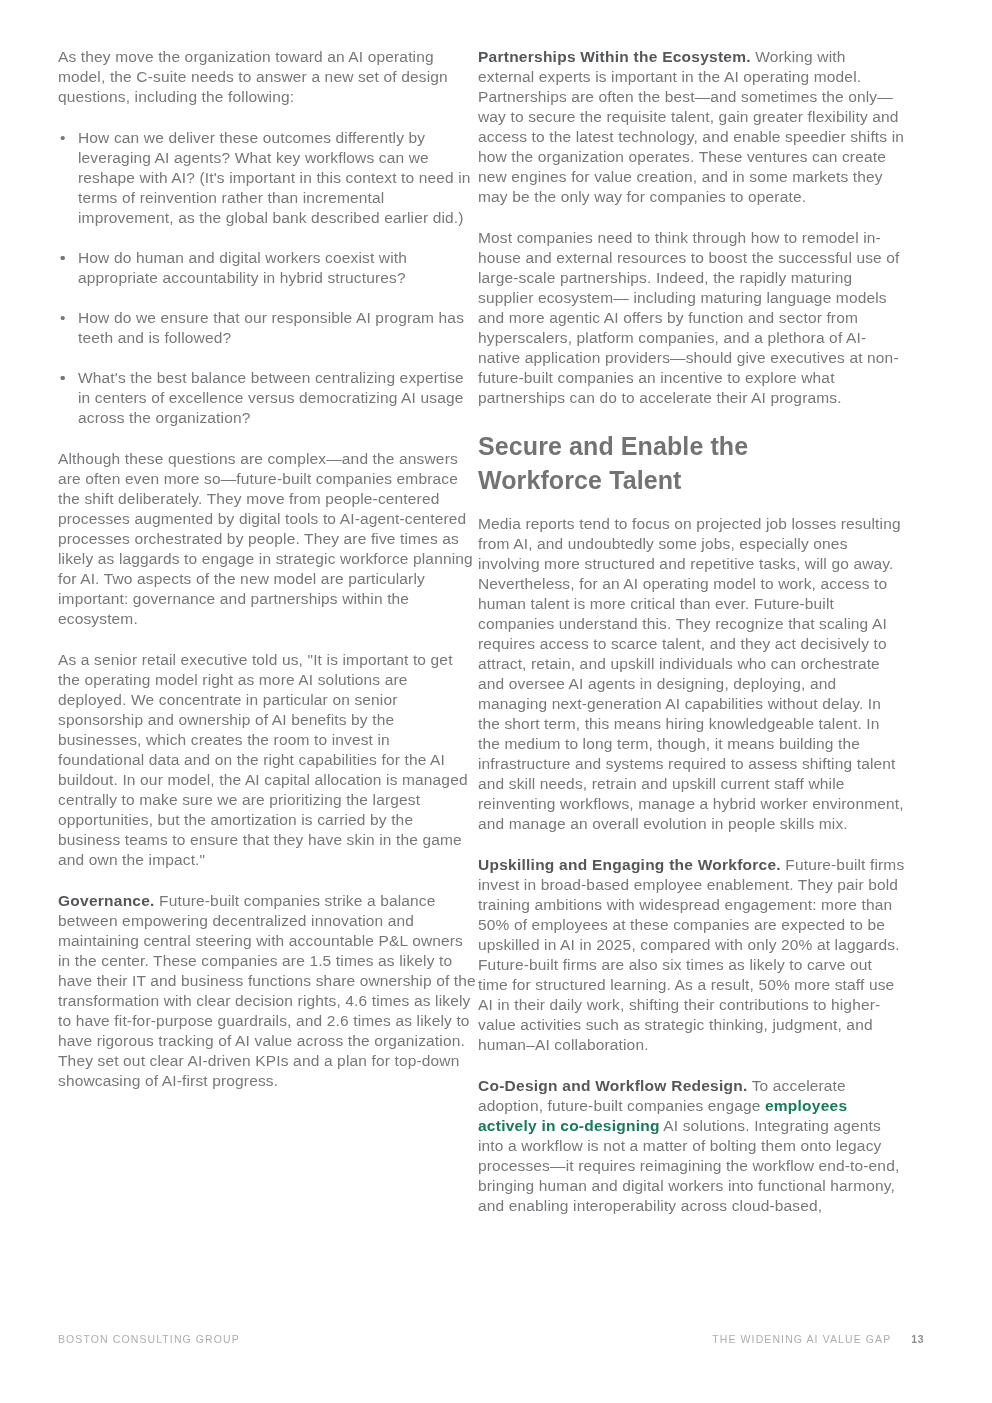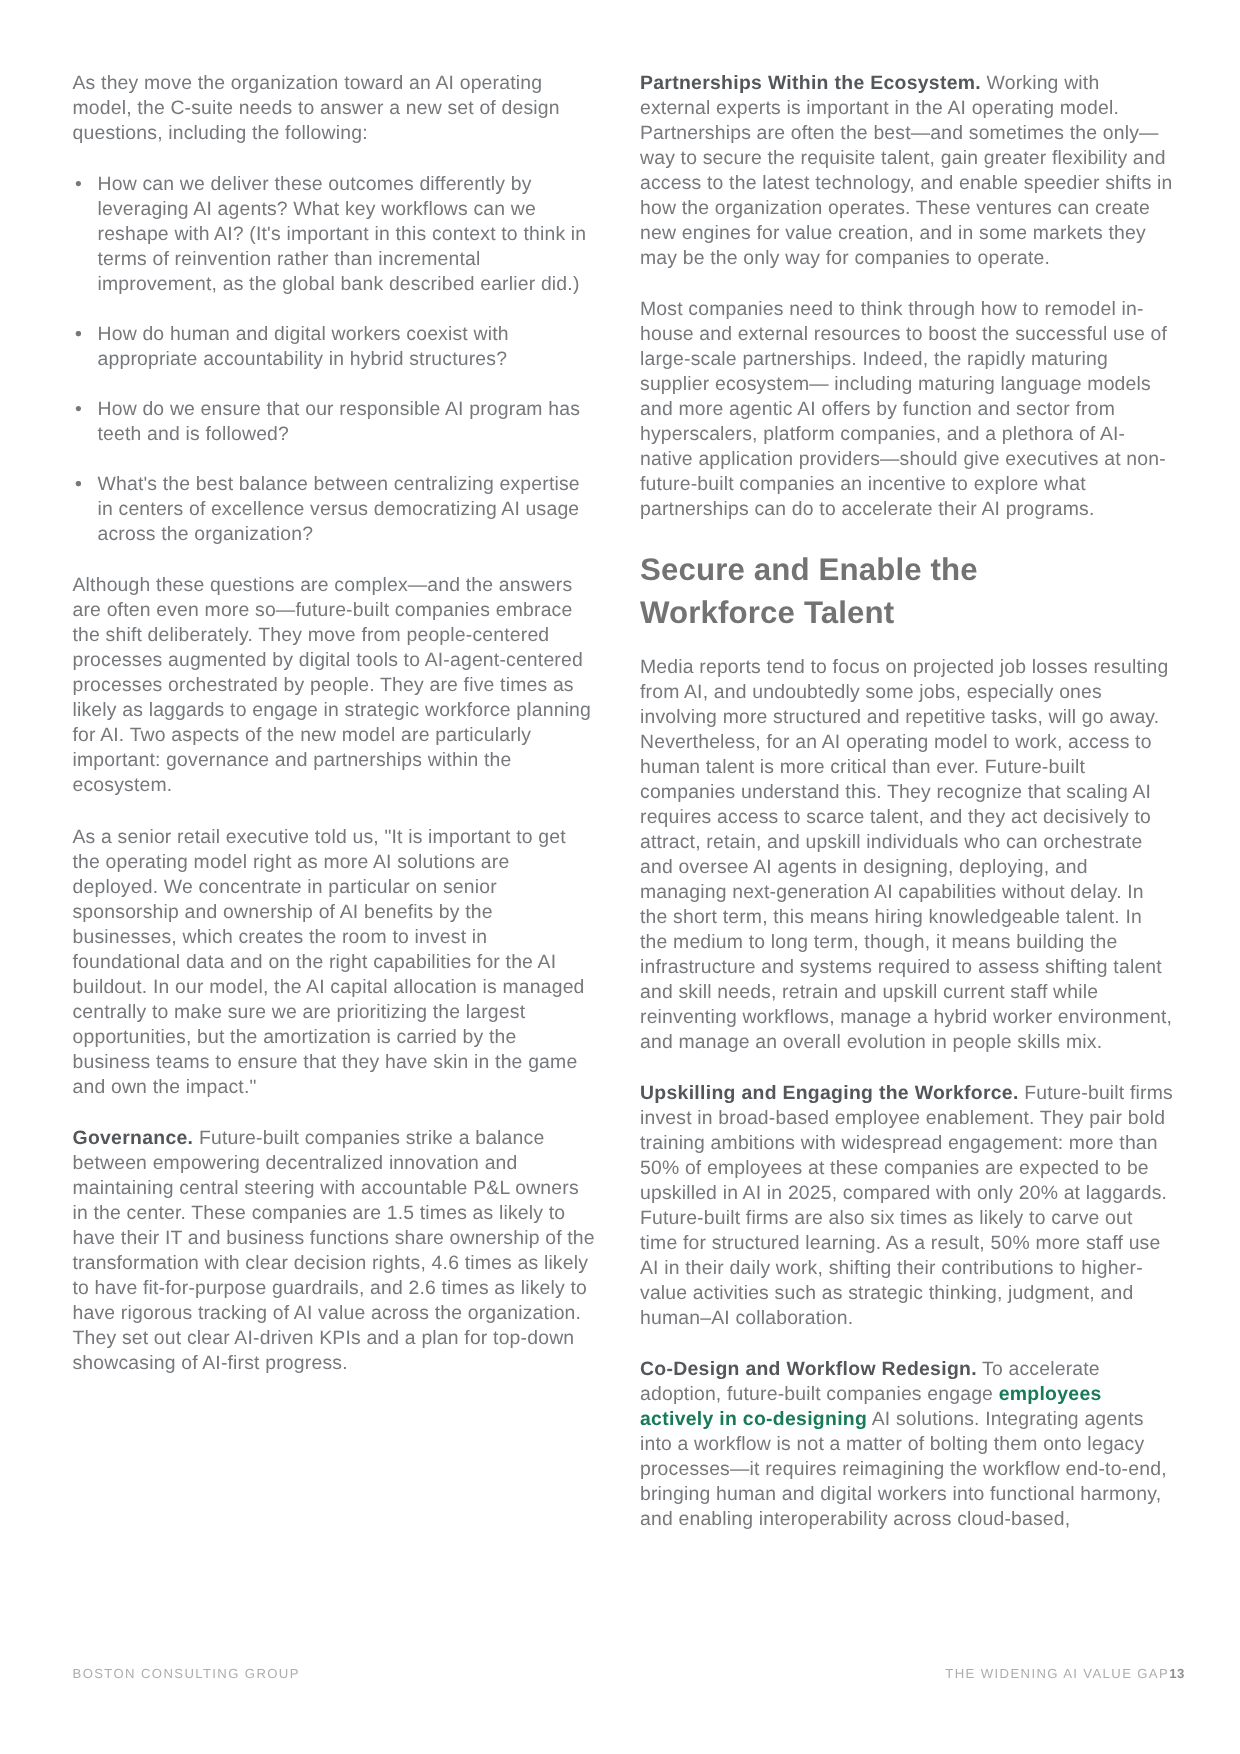--- a/index.html
+++ b/index.html
@@ -6,25 +6,24 @@
   body {
     width: 992px; height: 1403px;
     background: #ffffff;
     font-family: "Liberation Sans", sans-serif;
     position: relative;
     overflow: hidden;
   }
   .page { position: absolute; inset: 0; }
   .columns {
     position: absolute;
-    left: 58px; top: 57px;
+    left: 58px; top: 47px;
     width: 882px;
     display: grid;
     grid-template-columns: 420px 428px;
-    column-gap: 34px;
   }
   .col {
     font-size: 15.5px;
     line-height: 20px;
     letter-spacing: 0.15px;
     color: #76787B;
   }
   p { margin: 0 0 21px 0; }
   p:last-child { margin-bottom: 0; }
   strong.runin {
@@ -57,51 +56,51 @@
     margin: 5px 0 17px 0;
     font-size: 25px;
     line-height: 34px;
     font-weight: bold;
     letter-spacing: 0.1px;
     color: #737373;
   }
   h2.section-heading span { display: block; }
   .footer {
     position: absolute;
-    left: 58px; right: 44px;
+    left: 58px; right: 68px;
     top: 1333px;
     display: flex;
     justify-content: space-between;
     align-items: baseline;
     font-size: 10.5px;
     line-height: 13px;
     letter-spacing: 1.1px;
     color: #ABADAF;
   }
-  .footer .footer-right { display: flex; align-items: center; }
+  .footer .footer-right { display: flex; align-items: center; gap: 20px; }
   .footer .page-num {
     color: #8C8E90;
     font-weight: bold;
     letter-spacing: 0.5px;
   }
 </style>
 </head>
 <body>
 
 <div class="page">
 
   <div class="columns">
 
     <div class="col">
       <p>As they move the organization toward an AI operating model, the C-suite needs to answer a new set of design questions, including the following:</p>
 
       <ul class="q-list">
         <li>
           <span class="bullet-dot">•</span>
-          <span>How can we deliver these outcomes differently by leveraging AI agents? What key workflows can we reshape with AI? (It's important in this context to think in terms of reinvention rather than incremental improvement, as the global bank described earlier did.)</span>
+          <span>How can we deliver these outcomes differently by leveraging AI agents? What key workflows can we reshape with AI? (It's important in this context to need in terms of reinvention rather than incremental improvement, as the global bank described earlier did.)</span>
         </li>
         <li>
           <span class="bullet-dot">•</span>
         </li>
         <li>
           <span class="bullet-dot">•</span>
           <span>How do human and digital workers coexist with appropriate accountability in hybrid structures?</span>
         </li>
         <li>
           <span class="bullet-dot">•</span>

